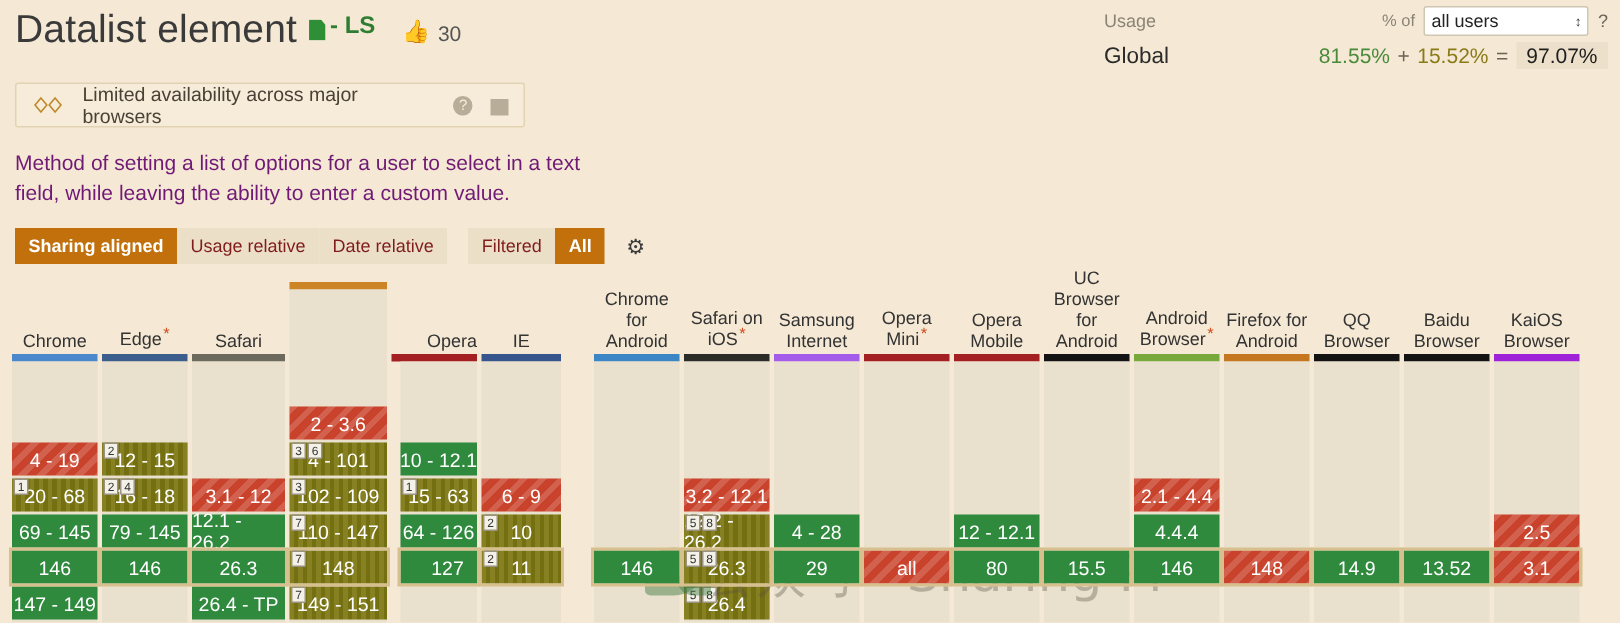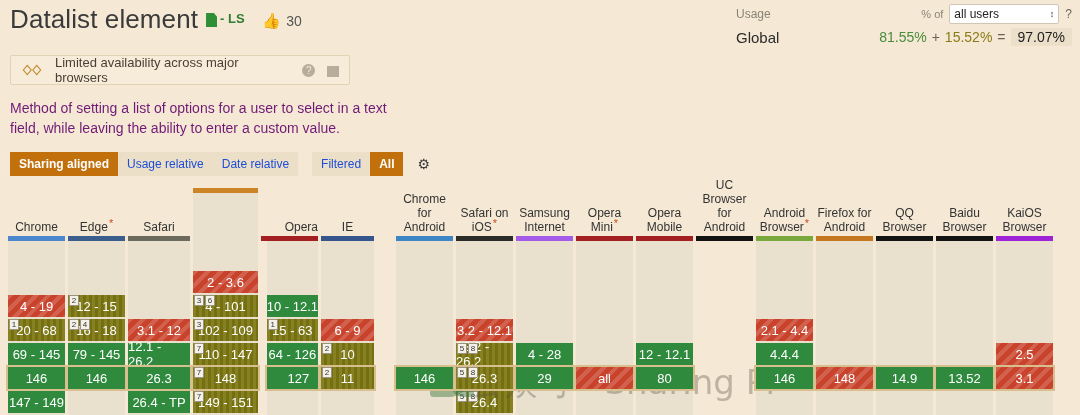--- a/index.html
+++ b/index.html
@@ -6,21 +6,21 @@
   body{
     width:1080px;height:415px;overflow:hidden;
     background:#f5e9d5;
     font-family:"Liberation Sans","DejaVu Sans",sans-serif;
     color:#2b2b2b;position:relative;
   }
   
   .header{position:relative;height:48px;}
   .title-row{position:absolute;left:10px;top:4px;display:flex;align-items:baseline;gap:8px;}
   .title{font-size:26px;font-weight:400;color:#3a3a3a;letter-spacing:.1px;}
-  .spec-badge{display:inline-flex;align-items:center;gap:3px;font-size:13px;color:#2f7d32;font-weight:600;position:relative;top:-3px;}
+  .spec-badge{display:inline-flex;align-items:center;gap:3px;font-size:16px;color:#2f7d32;font-weight:600;position:relative;top:-3px;}
   .doc-ico{display:inline-block;width:11px;height:14px;background:#2f8f36;
      clip-path:polygon(0 0,72% 0,100% 26%,100% 100%,0 100%);position:relative;top:2px;}
   .thumb-wrap{display:inline-flex;align-items:center;gap:5px;position:relative;top:-2px;margin-left:10px;}
   .thumb-ico{font-size:15px;color:#6a6a6a;line-height:1;}
   .thumb-count{font-size:14px;color:#555;}
 
   .usage-box{position:absolute;right:8px;top:4px;width:336px;font-size:12px;}
   .usage-line1{display:flex;align-items:center;height:20px;}
   .usage-lbl{color:#8a8476;flex:0 0 auto;}
   .usage-right{margin-left:auto;display:flex;align-items:center;gap:6px;}
@@ -52,21 +52,21 @@
   .bl-q,.bl-flag{font-size:11px;color:#8a8070;}
   .bl-q{display:inline-block;width:13px;height:13px;border-radius:50%;background:#b8ad98;color:#f7ecd9;text-align:center;line-height:13px;font-size:10px;}
   .bl-flag{display:inline-block;width:12px;height:11px;background:#b8ad98;position:relative;top:1px;}
 
   .desc{position:absolute;left:10px;top:98px;width:400px;font-size:14px;line-height:20px;color:#701a75;}
 
   
   .toolbar{position:absolute;left:10px;top:152px;display:flex;align-items:center;gap:14px;}
   .btn-group{display:flex;}
   .btn{
-    font-size:12px;padding:4px 9px;background:#ecdfc8;color:#1d4ed8;border:0;
+    font-size:12px;padding:4px 9px;background:#ecdfc8;color:#7f1d1d;border:0;
     cursor:pointer;line-height:16px;
   }
   .btn.active{background:#c1700c;color:#fff;font-weight:600;}
   .gear{font-size:14px;color:#3b3b3b;cursor:pointer;}
 
   
   .table-area{position:absolute;left:8px;top:188px;width:1064px;height:227px;display:flex;gap:22px;}
   .group{display:flex;}
   .col{display:flex;flex-direction:column;align-items:stretch;position:relative;}
   .col + .col{margin-left:3px;}
@@ -504,20 +504,40 @@
           <div class="cell e">
             <span></span>
           </div>
         </div>
       </div>
       <div class="col" style="width: 57px;">
         <div class="chead">
           <span>UC Browser for Android</span>
         </div>
         <div class="cbar" style="background: rgb(19, 19, 19);"></div>
+        <div class="cbody">
+          <div class="cell e">
+            <span></span>
+          </div>
+          <div class="cell e">
+            <span></span>
+          </div>
+          <div class="cell e">
+            <span></span>
+          </div>
+          <div class="cell e">
+            <span></span>
+          </div>
+          <div class="cell g" style="outline: rgb(216, 191, 142) solid 2px; z-index: 2;">
+            <span>15.5</span>
+          </div>
+          <div class="cell e">
+            <span></span>
+          </div>
+        </div>
       </div>
       <div class="col" style="width: 57px;">
         <div class="chead">
           <span>Android Browser<span class="star">*</span></span>
         </div>
         <div class="cbar" style="background: rgb(121, 168, 60);"></div>
         <div class="cbody">
           <div class="cell e">
             <span></span>
           </div>

